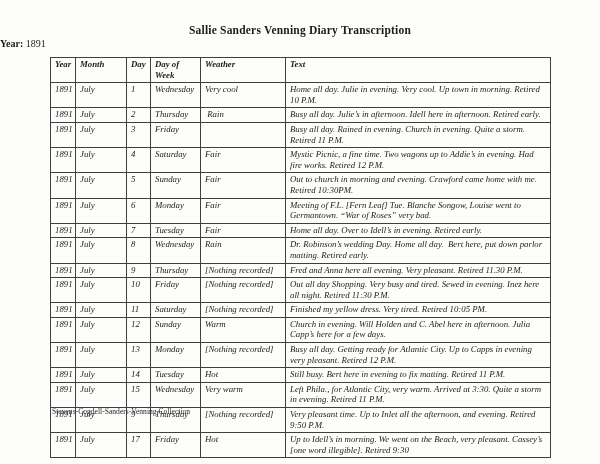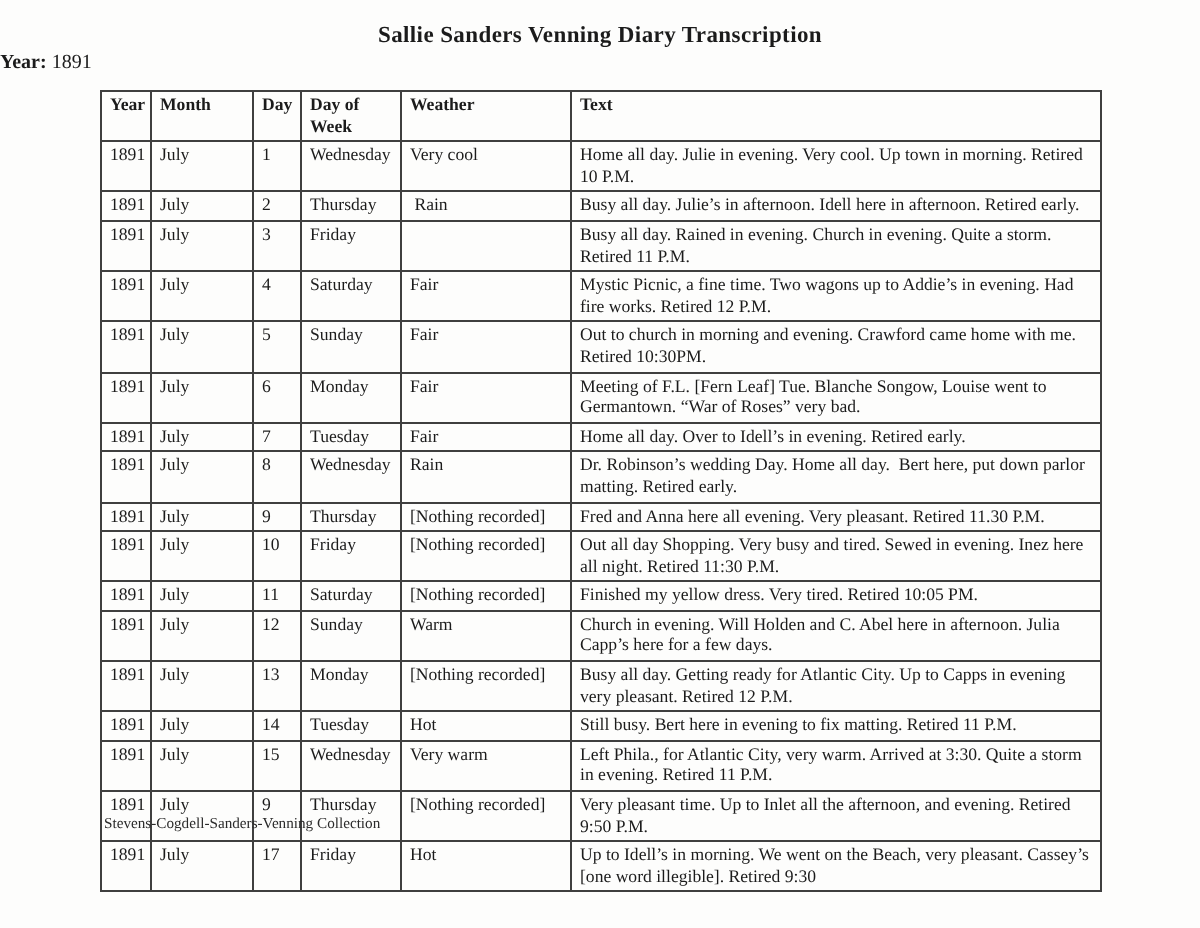--- a/index.html
+++ b/index.html
@@ -12,34 +12,35 @@
   }
   .page {
     position: relative;
     width: 600px;
     height: 464px;
     background: #fdfdfc;
     color: #1b1b1b;
     font-family: "Liberation Serif", "DejaVu Serif", serif;
   }
   .title {
-    padding-top: 12px;
+    padding-top: 24px;
     text-align: center;
     font-size: 11.5px;
     font-weight: bold;
     letter-spacing: 0.2px;
   }
   .subtitle {
     font-size: 10px;
     margin-top: 2px;
   }
   .subtitle .year-label { font-weight: bold; }
   .table-wrap {
     margin: 8px 3px 0 50px;
     width: 500px;
+    font-style: italic;
   }
   table.diary {
     border-collapse: collapse;
     table-layout: fixed;
     width: 500px;
     font-size: 8.8px;
     line-height: 10.6px;
   }
   table.diary th, table.diary td {
     border: 1px solid #3f3f3f;

